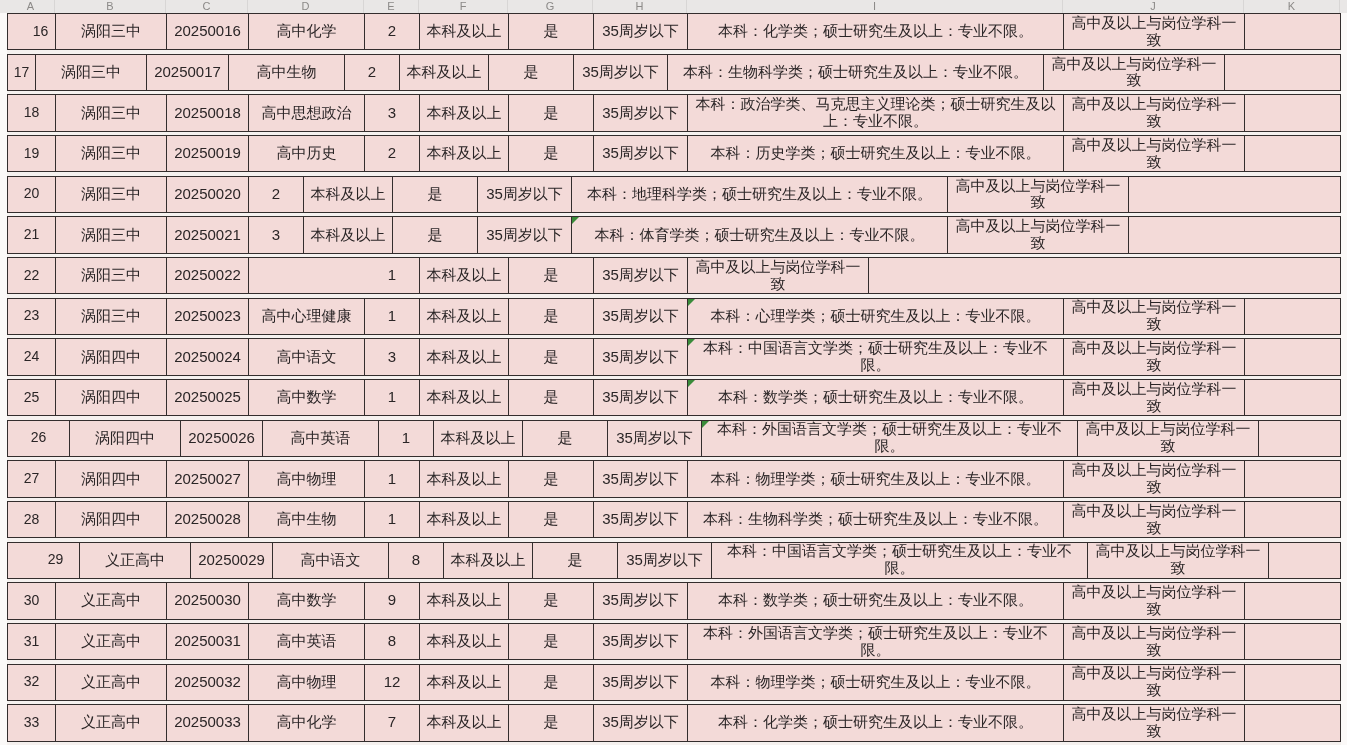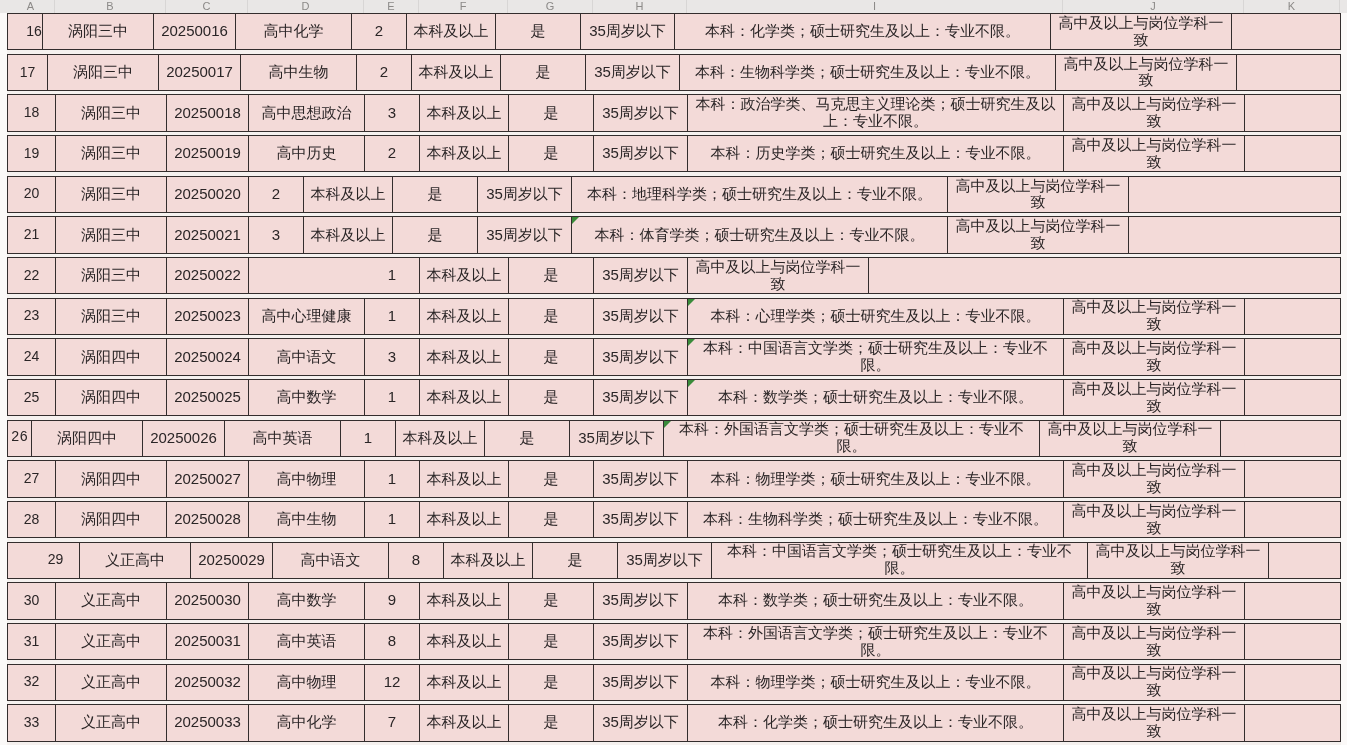--- a/index.html
+++ b/index.html
@@ -59,36 +59,36 @@
       <div class="colhead-cell" style="width: 89px;">F</div>
       <div class="colhead-cell" style="width: 85px;">G</div>
       <div class="colhead-cell" style="width: 94px;">H</div>
       <div class="colhead-cell" style="width: 376px;">I</div>
       <div class="colhead-cell" style="width: 181px;">J</div>
       <div class="colhead-cell" style="width: 96px;">K</div>
     </div>
   <div class="rows" id="rowsContainer">
       <div class="row-wrap">
         <div class="row">
-          <div class="cell c-a" style="width: 35px; padding-left: 20px;">16</div>
+          <div class="cell c-a" style="width: 48px; padding-left: 20px;">16</div>
           <div class="cell c-school" style="width: 111px;">涡阳三中</div>
           <div class="cell c-code" style="width: 82px;">20250016</div>
           <div class="cell c-subject" style="width: 116px;">高中化学</div>
           <div class="cell c-count" style="width: 55px;">2</div>
           <div class="cell c-education" style="width: 89px;">本科及以上</div>
           <div class="cell c-staffed" style="width: 85px;">是</div>
           <div class="cell c-age" style="width: 94px;">35周岁以下</div>
           <div class="cell c-major-req" style="width: 376px;">本科：化学类；硕士研究生及以上：专业不限。</div>
           <div class="cell c-cert-req" style="width: 181px;">高中及以上与岗位学科一致</div>
           <div class="cell c-k" style="width: 96px;"></div>
         </div>
       </div>
       <div class="row-wrap">
         <div class="row">
-          <div class="cell c-a" style="width: 40px;">17</div>
+          <div class="cell c-a" style="width: 28px;">17</div>
           <div class="cell c-school" style="width: 111px;">涡阳三中</div>
           <div class="cell c-code" style="width: 82px;">20250017</div>
           <div class="cell c-subject" style="width: 116px;">高中生物</div>
           <div class="cell c-count" style="width: 55px;">2</div>
           <div class="cell c-education" style="width: 89px;">本科及以上</div>
           <div class="cell c-staffed" style="width: 85px;">是</div>
           <div class="cell c-age" style="width: 94px;">35周岁以下</div>
           <div class="cell c-major-req" style="width: 376px;">本科：生物科学类；硕士研究生及以上：专业不限。</div>
           <div class="cell c-cert-req" style="width: 181px;">高中及以上与岗位学科一致</div>
           <div class="cell c-k" style="width: 96px;"></div>
@@ -206,21 +206,21 @@
           <div class="cell c-education" style="width: 89px;">本科及以上</div>
           <div class="cell c-staffed" style="width: 85px;">是</div>
           <div class="cell c-age" style="width: 94px;">35周岁以下</div>
           <div class="cell c-major-req" style="width: 376px;">本科：数学类；硕士研究生及以上：专业不限。<span class="flag-triangle"></span></div>
           <div class="cell c-cert-req" style="width: 181px;">高中及以上与岗位学科一致</div>
           <div class="cell c-k" style="width: 96px;"></div>
         </div>
       </div>
       <div class="row-wrap">
         <div class="row">
-          <div class="cell c-a" style="width: 24px; font-family: Liberation Mono, monospace;">26</div>
+          <div class="cell c-a" style="width: 62px;">26</div>
           <div class="cell c-school" style="width: 111px;">涡阳四中</div>
           <div class="cell c-code" style="width: 82px;">20250026</div>
           <div class="cell c-subject" style="width: 116px;">高中英语</div>
           <div class="cell c-count" style="width: 55px;">1</div>
           <div class="cell c-education" style="width: 89px;">本科及以上</div>
           <div class="cell c-staffed" style="width: 85px;">是</div>
           <div class="cell c-age" style="width: 94px;">35周岁以下</div>
           <div class="cell c-major-req" style="width: 376px;">本科：外国语言文学类；硕士研究生及以上：专业不限。<span class="flag-triangle"></span></div>
           <div class="cell c-cert-req" style="width: 181px;">高中及以上与岗位学科一致</div>
           <div class="cell c-k" style="width: 96px;"></div>

